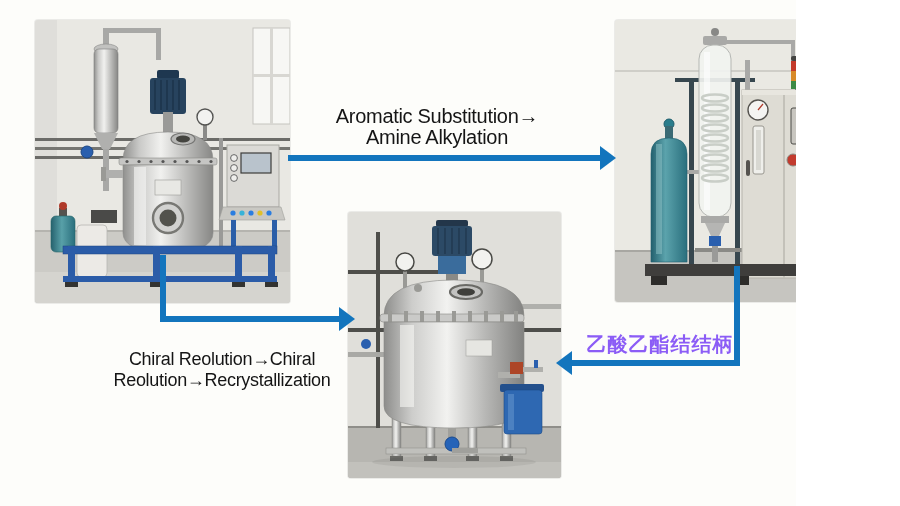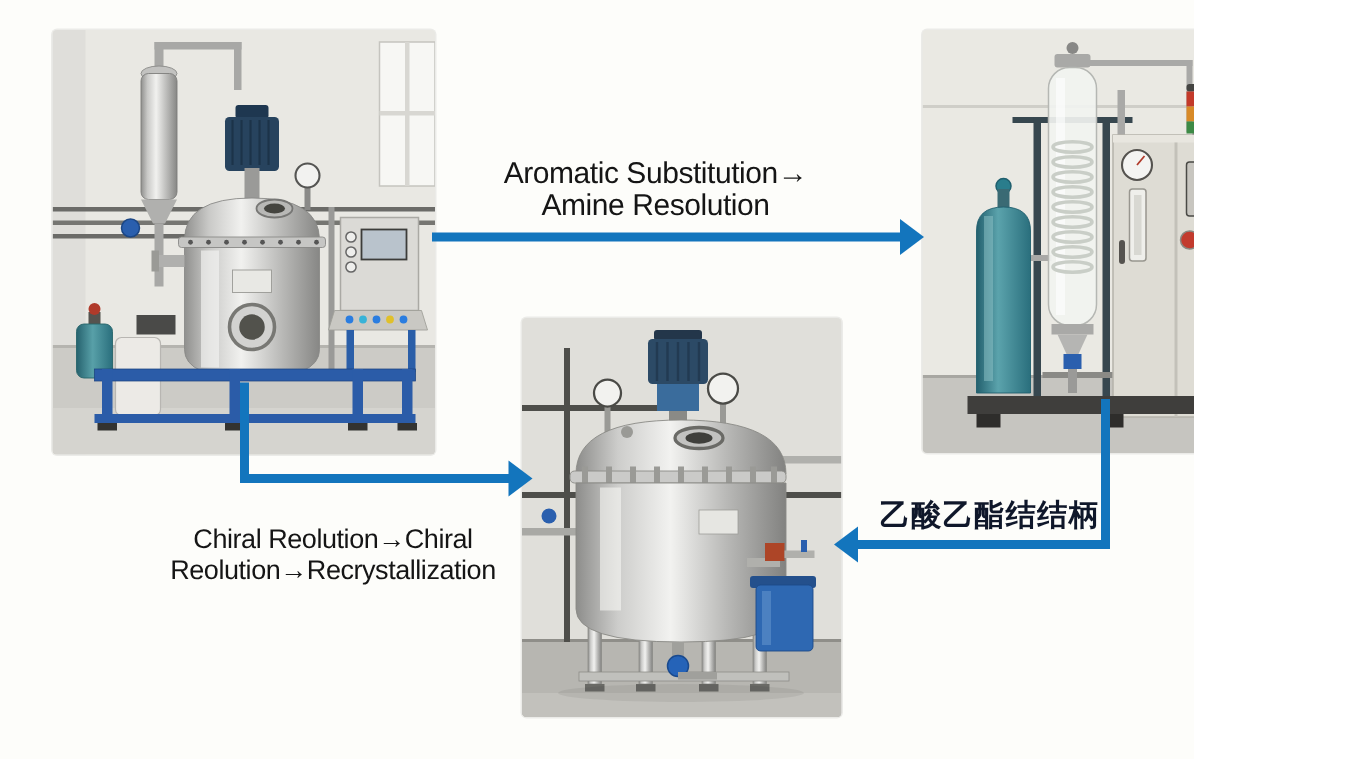--- a/index.html
+++ b/index.html
@@ -338,25 +338,25 @@
   </div>
 
   <div>
     <div class="arrow-seg" style="left:734px; top:266px; width:6px; height:100px;"></div>
     <div class="arrow-seg" style="left:572px; top:360px; width:168px; height:6px;"></div>
     <div class="arrow-head left" style="left:556px; top:351px;"></div>
   </div>
 
   <div class="label label-en" style="left: 272px; top: 106px; width: 330px; color: rgb(21, 21, 21);">
     <div>Aromatic Substitution→</div>
-    <div>Amine Resolution</div>
+    <div>Amine Alkylation</div>
   </div>
 
   <div class="label label-en2" style="left: 92px; top: 349px; width: 260px; color: rgb(21, 21, 21);">
     <div>Chiral Reolution→Chiral</div>
     <div>Reolution→Recrystallization</div>
   </div>
 
-  <div class="label label-cn" style="left: 578px; top: 332px; width: 164px; color: #0f172a;">
+  <div class="label label-cn" style="left: 578px; top: 332px; width: 164px; color: #8b5cf6;">
     <div>乙酸乙酯结结柄</div>
   </div>
 
 </div>
 
 </body></html>

